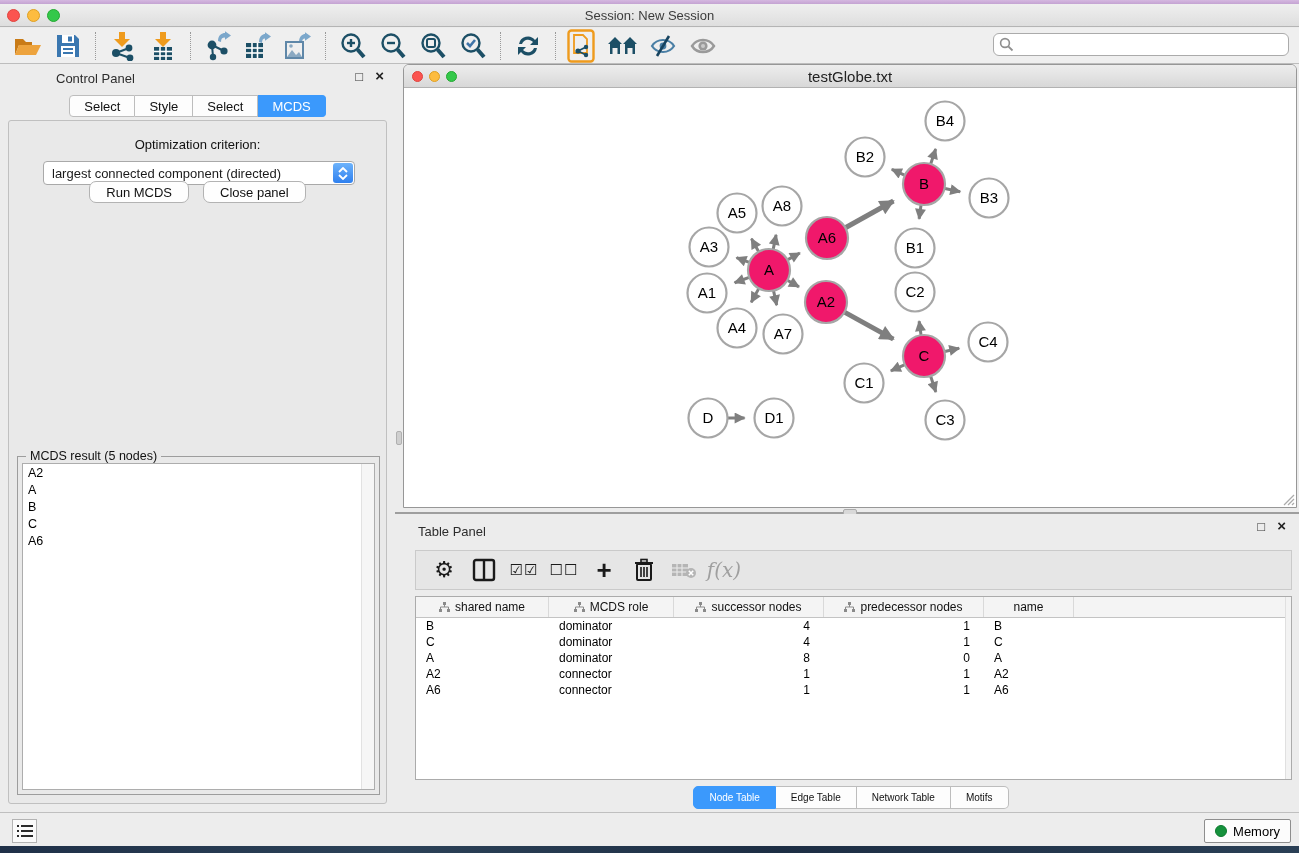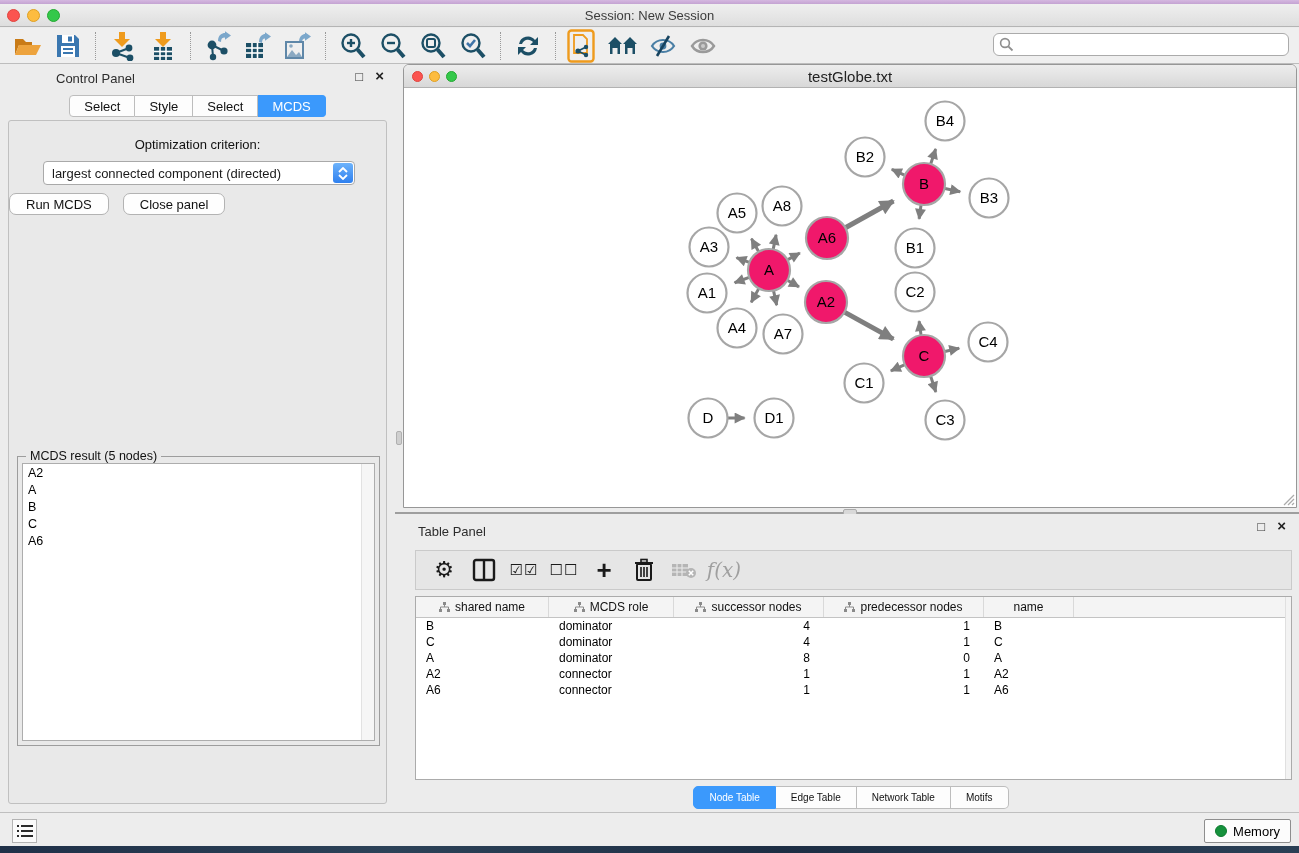--- a/index.html
+++ b/index.html
@@ -45,24 +45,24 @@
   #cp-content { position:absolute; left:8px; top:56px; width:379px; height:684px;
     background:#e9e9e9; border:1px solid #c0c0c0; border-radius:3px; }
   #opt-label { text-align:center; margin-top:16px; font-size:13px; color:#111; }
   #criterion-select { position:absolute; left:34px; top:40px; width:312px; height:24px; background:#fff;
     border:1px solid #a9a9a9; border-radius:4px; font-size:13px; display:flex; align-items:center;
     padding-left:8px; cursor:pointer; }
   #criterion-stepper { position:absolute; right:1px; top:1px; width:20px; height:20px;
     background:linear-gradient(#6db3fb,#2f80ef); border-radius:3px; display:flex; flex-direction:column;
     align-items:center; justify-content:center; gap:1px; }
   #criterion-stepper svg { display:block; }
-  #cp-buttons { position:absolute; left:0; top:72px; width:100%; display:flex; gap:14px; }
+  #cp-buttons { position:absolute; left:0; top:60px; width:100%; display:flex; justify-content:center; gap:14px; }
   .cp-btn { height:22px; padding:0 16px; background:#fefefe; border:1px solid #b3b3b3; border-radius:7px;
     font-size:13px; cursor:pointer; color:#111; }
-  #result-group { position:absolute; left:8px; top:335px; width:363px; height:290px;
+  #result-group { position:absolute; left:8px; top:335px; width:363px; height:339px;
     border:1px solid #9d9d9d; }
   #result-title { position:absolute; left:8px; top:-8px; background:#e9e9e9; padding:0 4px; font-size:12.5px; color:#111; }
   #result-list { position:absolute; left:4px; top:6px; right:4px; bottom:4px; background:#fff;
     border:1px solid #adadad; overflow:hidden; }
   #result-scroll { position:absolute; right:0; top:0; width:13px; height:100%; background:#f6f6f6; border-left:1px solid #e2e2e2; }
   .result-item { font-size:12.5px; padding:1.5px 0 1.5px 5px; color:#000; }
 
   
   #v-divider { position:absolute; left:395px; top:64px; width:8px; height:748px; background:#ececec; }
   #v-handle { position:absolute; left:1px; top:367px; width:6px; height:14px; background:#cfcfcf; border:1px solid #b0b0b0; border-radius:2px; }

